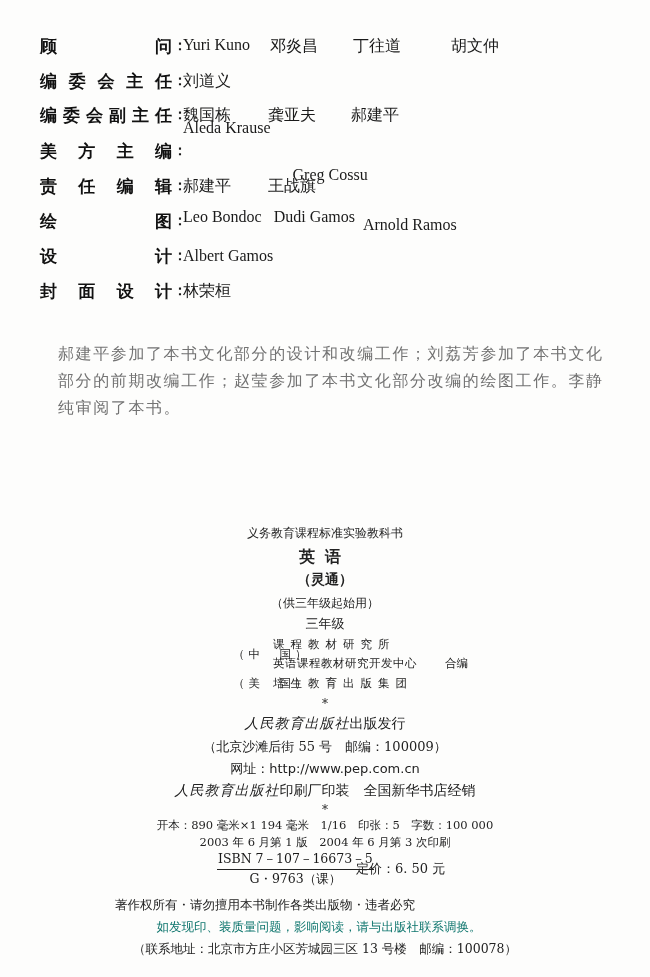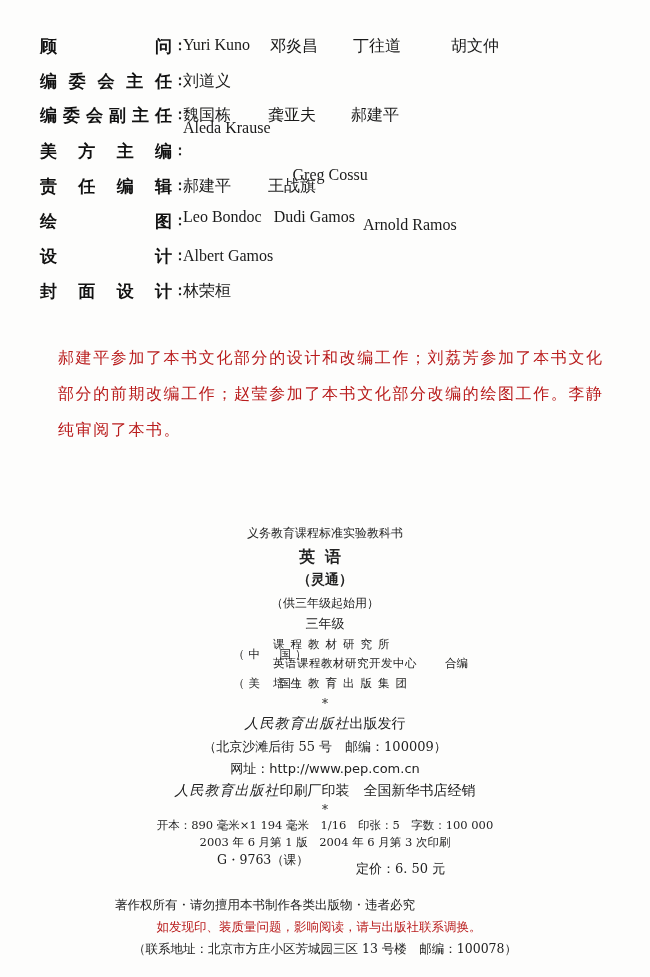--- a/index.html
+++ b/index.html
@@ -13,21 +13,21 @@
     width: 132px; font-family: "DejaVu Sans", sans-serif; font-weight: bold; font-size: 17px;
     display: flex; justify-content: space-between; color: #111;
   }
   .credit-label span { display: inline-block; }
   .colon { font-family: "DejaVu Sans", sans-serif; font-weight: bold; font-size: 14px; width: 10px; margin-left: 1px; }
   .credit-names { font-family: "Liberation Serif", serif; font-size: 16px; display: flex; }
   .credit-names .name { display: inline-block; }
 
   .note {
     position: absolute; left: 58px; top: 340px; width: 555px;
-    font-family: "DejaVu Serif", serif; font-size: 16px; line-height: 36px; letter-spacing: 1.6px; color: #b91c1c;
+    font-family: "DejaVu Serif", serif; font-size: 16px; line-height: 27px; letter-spacing: 1.6px; color: #737373;
   }
 
   .colophon { position: absolute; left: 0; top: 525px; width: 650px; font-family: "DejaVu Serif", serif; color: #222; }
   .c-line { position: absolute; left: 0; width: 650px; text-align: center; white-space: nowrap; }
   .series { top: 0; font-size: 12px; }
   .title { top: 22px; font-size: 16px; font-weight: bold; font-family: "DejaVu Sans", sans-serif; letter-spacing: 10px; }
   .subtitle { top: 46px; font-size: 14px; font-weight: bold; font-family: "DejaVu Sans", sans-serif; }
   .usage { top: 70px; font-size: 12px; }
   .grade { top: 90px; font-size: 13px; }
   .org { position: absolute; font-size: 11.5px; white-space: nowrap; }
@@ -184,19 +184,20 @@
     <span class="script">人民教育出版社</span><span>印刷厂印装　全国新华书店经销</span>
   </div>
   <div class="c-line star" style="top:278px">*</div>
   <div class="c-line spec" style="top:293px">开本：890 毫米×1 194 毫米　1/16　印张：5　字数：100 000</div>
 
 </div>
 
 <div style="position:absolute; left:0; top:835px; width:650px; text-align:center; font-size:11.5px; font-family:'DejaVu Serif',serif; color:#222;">2003 年 6 月第 1 版　2004 年 6 月第 3 次印刷</div>
 
 <div class="isbn-block" style="top:851px; left:217px;">
+  <div class="isbn-top">ISBN 7－107－16673－5</div>
   <div class="isbn-bottom">G・9763（课）</div>
 </div>
 <div class="price" style="top:860px; left:356px; font-family:'DejaVu Serif',serif; color:#222;">定价：6. 50 元</div>
 
 <div style="position:absolute; left:0; top:897px; width:530px; text-align:center; font-size:12.5px; font-family:'DejaVu Serif',serif; color:#222;">著作权所有・请勿擅用本书制作各类出版物・违者必究</div>
-<div style="position:absolute; left:0; top:919px; width:638px; text-align:center; font-size:12.5px; font-family:'DejaVu Serif',serif; color:#b91c1c;">如发现印、装质量问题，影响阅读，请与出版社联系调换。</div>
+<div style="position:absolute; left:0; top:919px; width:638px; text-align:center; font-size:12.5px; font-family:'DejaVu Serif',serif; color:#0f766e;">如发现印、装质量问题，影响阅读，请与出版社联系调换。</div>
 <div style="position:absolute; left:0; top:941px; width:650px; text-align:center; font-size:12.5px; font-family:'DejaVu Serif',serif; color:#222;">（联系地址：北京市方庄小区芳城园三区 13 号楼　邮编：100078）</div>
 
 </body></html>

